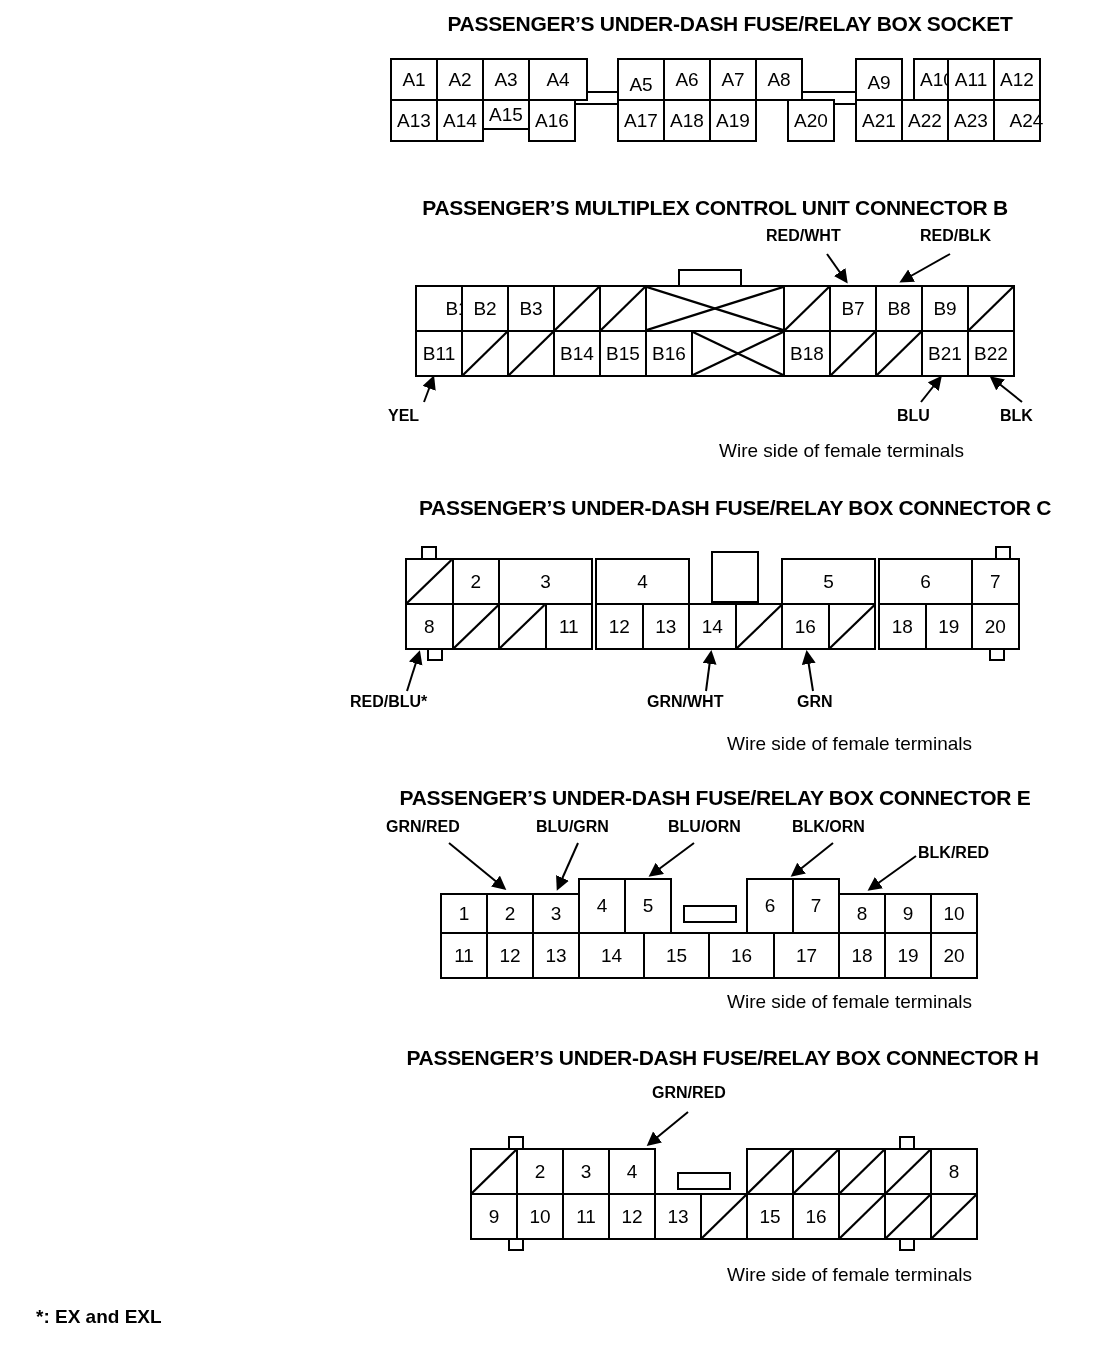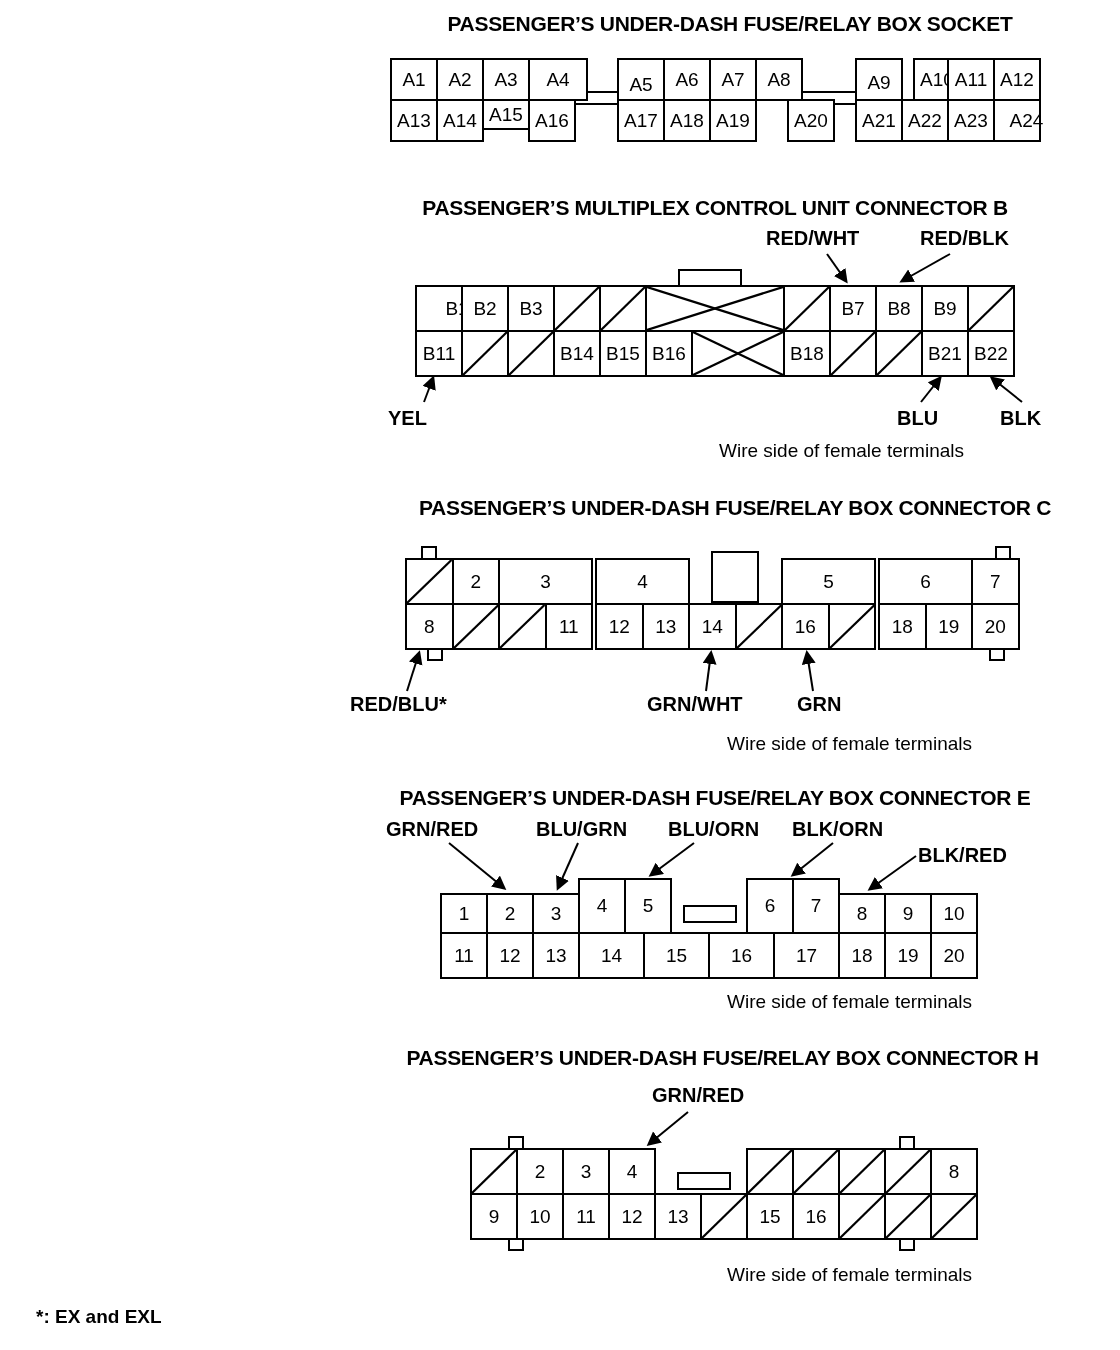--- a/index.html
+++ b/index.html
@@ -5,21 +5,21 @@
   * { margin:0; padding:0; box-sizing:border-box; }
   html,body { background:#fff; }
   body {
     width:1120px; height:1350px; position:relative; overflow:hidden;
     font-family:"Liberation Sans", sans-serif; color:#000;
   }
   .title {
     position:absolute; font-weight:bold; font-size:21px; text-align:center;
     letter-spacing:-0.3px; white-space:nowrap;
   }
-  .wire-label { position:absolute; font-weight:bold; font-size:20px; white-space:nowrap; }
+  .wire-label { position:absolute; font-weight:bold; font-size:16px; white-space:nowrap; }
   .caption { position:absolute; font-size:19px; text-align:right; white-space:nowrap; }
   .footnote { position:absolute; font-weight:bold; font-size:19px; }
   .connector-root { position:absolute; inset:0; }
   .cell {
     position:absolute; border:2px solid #000; background:#fff;
     display:flex; align-items:center; justify-content:center; font-size:19px;
   }
   .cell svg { position:absolute; left:0; top:0; }
   .fixture { position:absolute; border:2px solid #000; background:#fff; }
   .fixture.no-bottom { border-bottom:none; }

